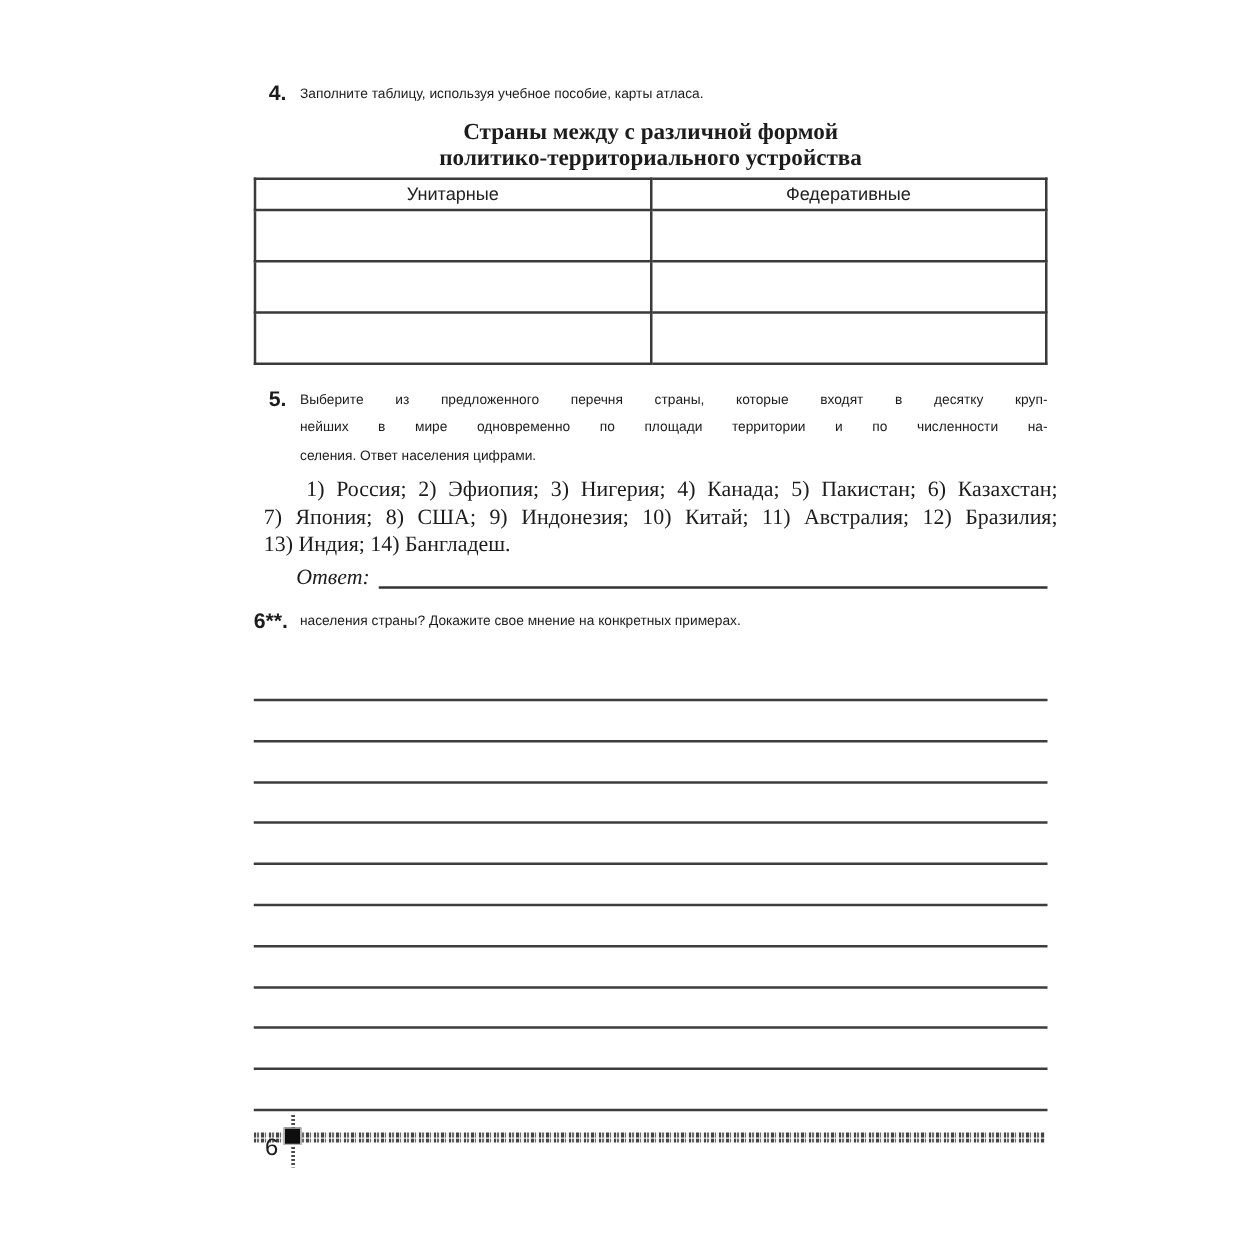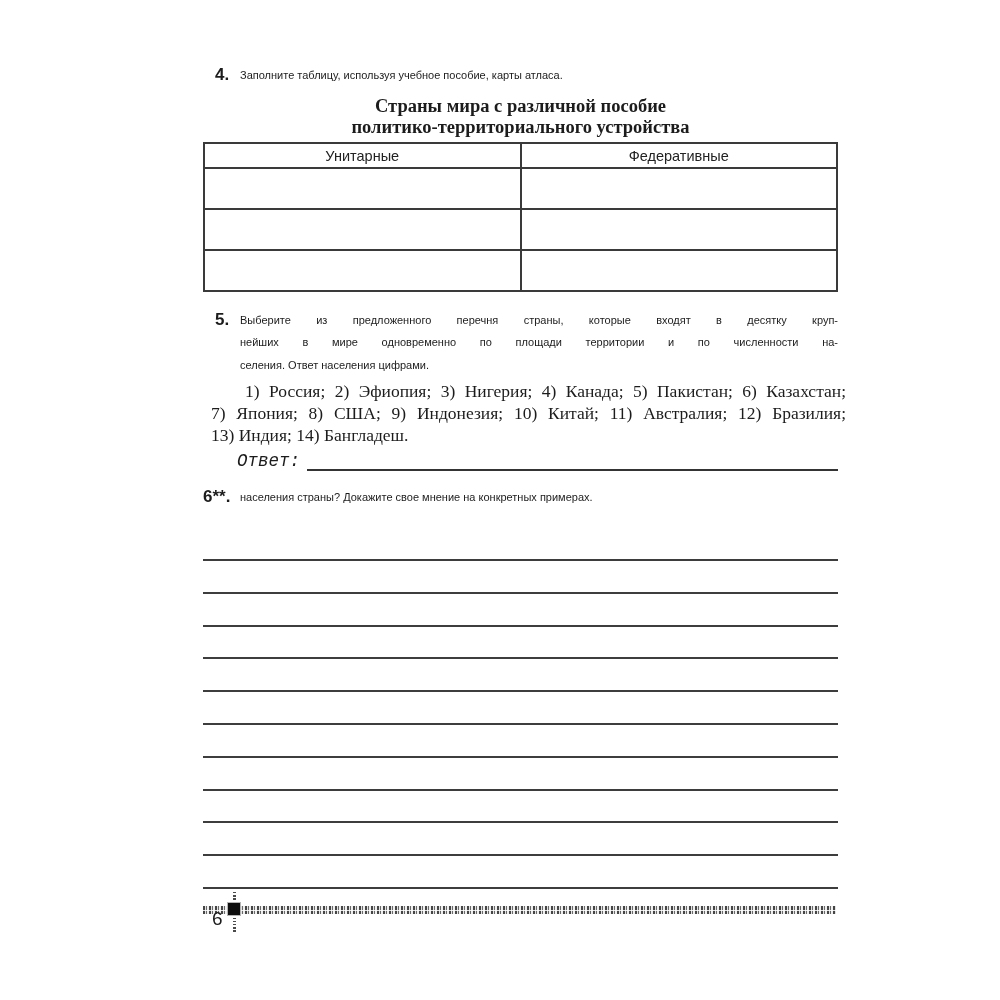--- a/index.html
+++ b/index.html
@@ -56,21 +56,21 @@
   }
   .country-list .c-line.just { text-align: justify; text-align-last: justify; }
   .country-list .c-line.first { text-indent: 34px; }
 
   
   .answer-row {
     left: 203px; top: 451px; width: 635px;
     display: flex; align-items: flex-end;
   }
   .answer-label {
-    font-family: Liberation Mono, monospace;
+    font-family: Liberation Serif, serif;
     font-style: italic; font-size: 17.5px; line-height: 20px;
     margin-left: 34px;
   }
   .answer-line {
     flex: 1; height: 19px; margin-left: 7px;
     border-bottom: 2px solid #343434;
   }
 
   
   .writing-area { left: 203px; top: 559px; width: 635px; height: 336px; position: absolute; }
@@ -109,21 +109,21 @@
 <div class="page">
 
   <div class="task" style="top:64px">
     <span class="task-num n4">4.</span>
     <div class="task-body">
       <div class="t-line">Заполните таблицу, используя учебное пособие, карты атласа.</div>
     </div>
   </div>
 
   <div class="abs tbl-title">
-    <div>Страны мира с различной пособие</div>
+    <div>Страны между с различной формой</div>
     <div>политико-территориального устройства</div>
   </div>
 
   <table class="fill-table">
     <thead>
       <tr>
         <th>Унитарные</th>
         <th>Федеративные</th>
       </tr>
     </thead>

